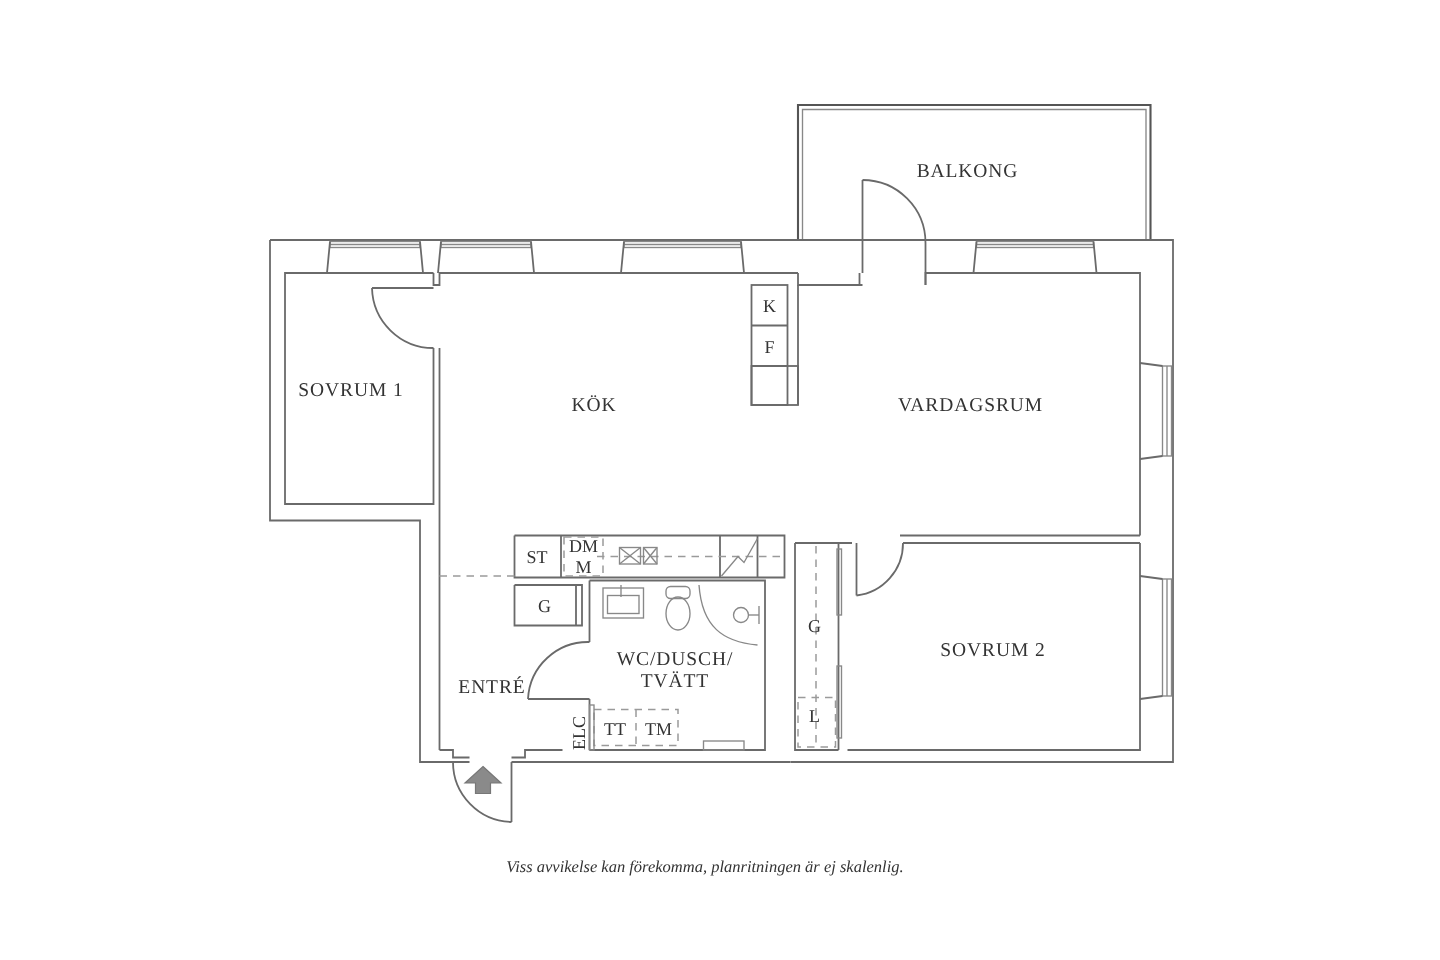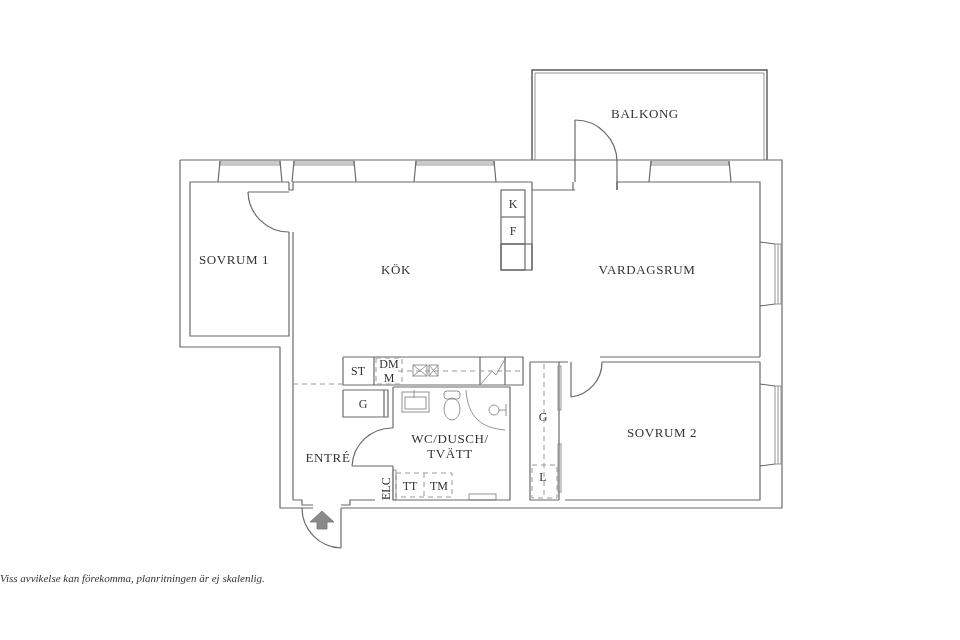--- a/index.html
+++ b/index.html
@@ -4,21 +4,21 @@
 <style>
   html, body { margin: 0; padding: 0; background: #ffffff; }
   body { width: 960px; height: 640px; position: relative; overflow: hidden; font-family: "DejaVu Serif", "Liberation Serif", serif; }
   #plan { position: absolute; left: 0; top: 0; width: 960px; height: 640px; }
   .w { fill: none; stroke: #6a6a6a; stroke-width: 1.2; }
   .wt { fill: none; stroke: #555555; stroke-width: 1.4; }
   .lt { fill: none; stroke: #888888; stroke-width: 0.9; }
   .dash { fill: none; stroke: #9a9a9a; stroke-width: 1; stroke-dasharray: 5 4; }
   .lbl { font-family: "Liberation Serif", "DejaVu Serif", serif; fill: #333333; font-size: 13px; letter-spacing: 0.6px; }
   .lbl-sm { font-family: "Liberation Serif", "DejaVu Serif", serif; fill: #333333; font-size: 12px; }
-  .caption { position: absolute; left: 0; width: 940px; top: 572px; text-align: left; font-family: "Liberation Serif", "DejaVu Serif", serif; font-style: italic; font-size: 11px; color: #333333; }
+  .caption { position: absolute; left: 0; width: 940px; top: 572px; text-align: center; font-family: "Liberation Serif", "DejaVu Serif", serif; font-style: italic; font-size: 11px; color: #333333; }
 </style>
 </head>
 <body>
 
 <svg id="plan" viewBox="0 0 960 640" xmlns="http://www.w3.org/2000/svg">
 
   <g>
     <polyline class="wt" points="532,160 532,70 767,70 767,160"></polyline>
     <polyline class="lt" points="535,160 535,73 764,73 764,160"></polyline>
   </g>

